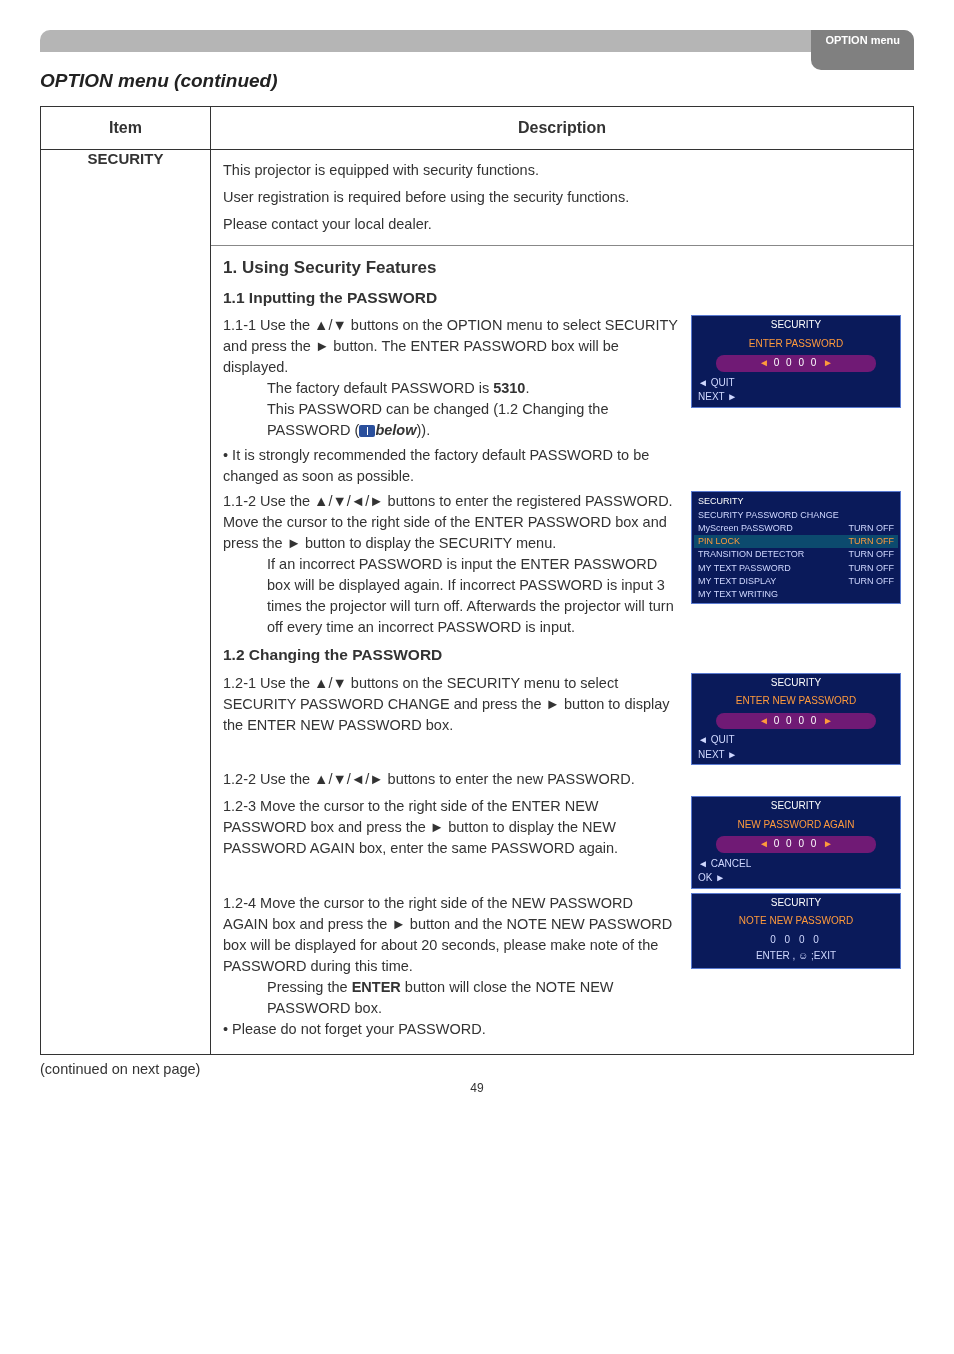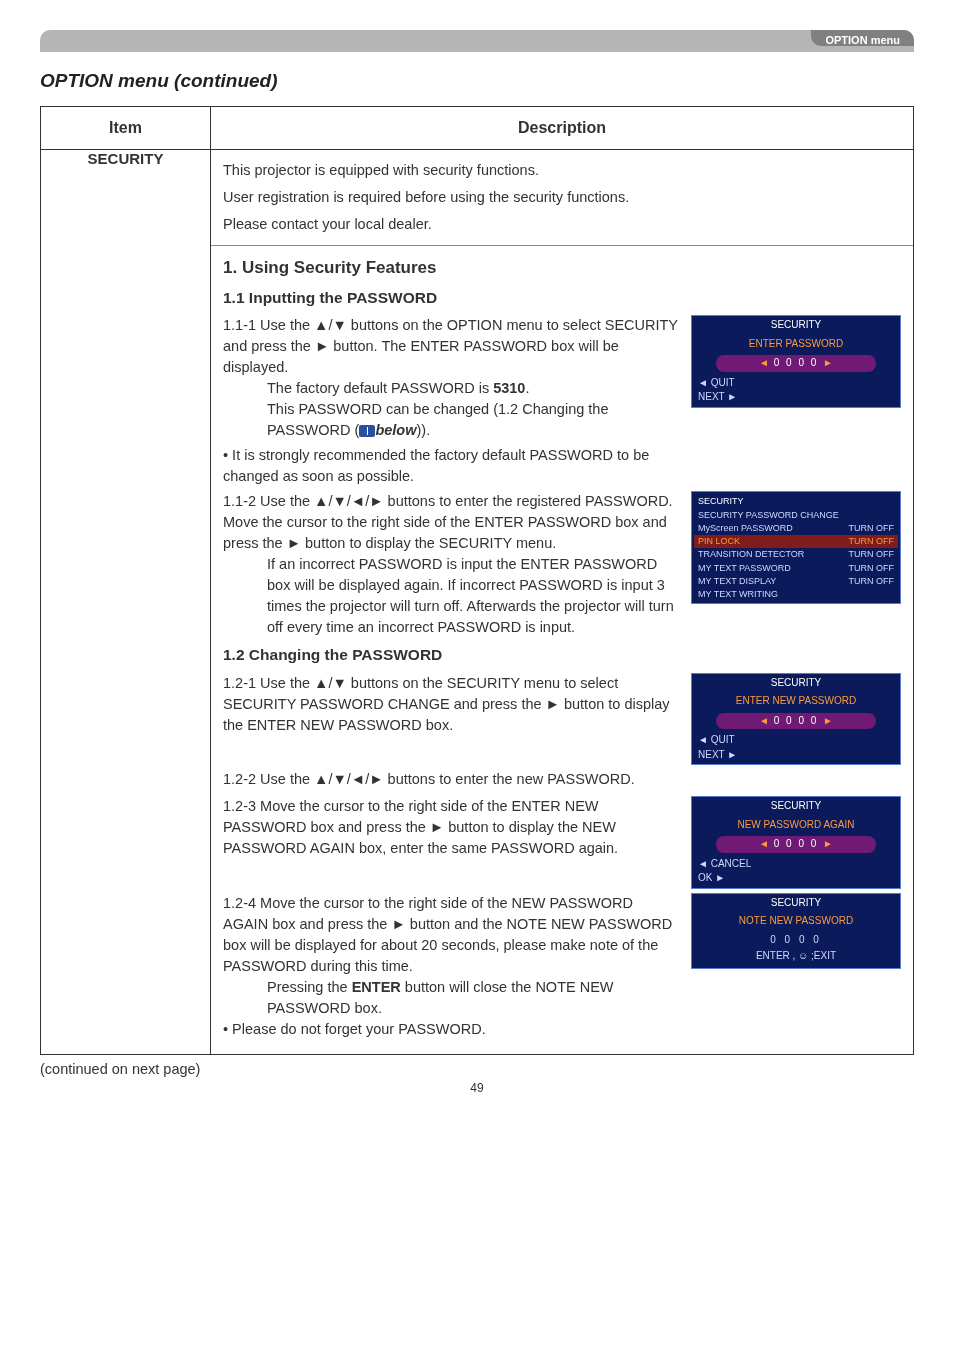--- a/index.html
+++ b/index.html
@@ -12,21 +12,21 @@
   .page-header-bar {
     background: #b5b5b5;
     height: 22px;
     border-radius: 10px 10px 0 0;
     position: relative;
   }
   .page-header-bar .tab {
     position: absolute;
     right: 0;
     top: 0;
-    height: 16px;
+    height: 40px;
     background: #808080;
     color: #fff;
     font-size: 11px;
     font-weight: bold;
     padding: 4px 14px;
     border-radius: 0 10px 0 10px;
   }
   .section-title {
     font-size: 19px;
     font-weight: bold;
@@ -125,21 +125,21 @@
     font-size: 9px;
     border: 1px solid #5a7ad0;
     padding: 2px;
   }
   .osd-menu .mtitle { font-size: 9px; padding: 1px 4px; color: #fff; }
   .osd-menu .mrow {
     display: flex; justify-content: space-between;
     padding: 0 4px;
     font-size: 9px;
   }
-  .osd-menu .mrow.hl { background: #7f1d1d; color: #ff9a3c; }
+  .osd-menu .mrow.hl { background: #0c4a6e; color: #ff9a3c; }
   .osd-menu .mrow.nm { color: #d0d8ff; }
   .osd-note {
     width: 210px;
     background: #0a1a5a;
     color: #fff;
     font-size: 10px;
     border: 1px solid #5a7ad0;
     text-align: center;
     padding-bottom: 4px;
   }

